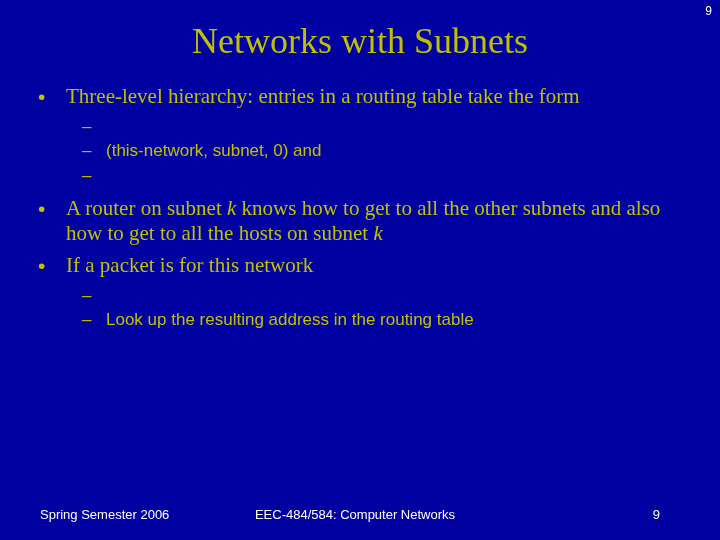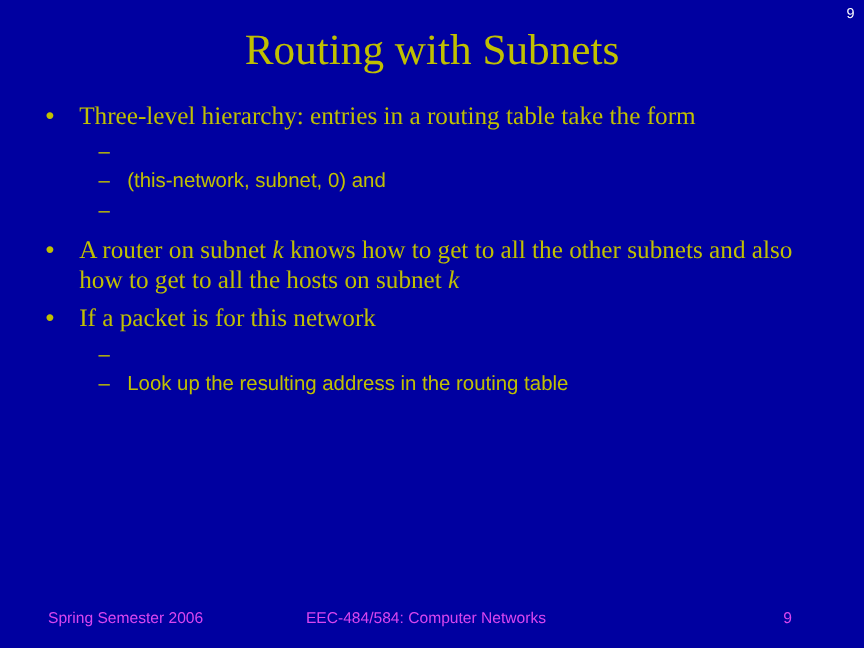--- a/index.html
+++ b/index.html
@@ -58,36 +58,36 @@
   }
   .sub-text { flex: 1; }
   .spacer-sm { height: 6px; }
   .italic { font-style: italic; }
   .footer {
     position: absolute;
     bottom: 18px;
     left: 0;
     width: 100%;
     display: flex;
-    color: #d946ef;
+    color: #ffffff;
     font-size: 13px;
     padding: 0 40px;
   }
   .footer-left { flex: 1; text-align: left; }
   .footer-center { flex: 1; text-align: center; padding-left: 10px; }
   .footer-right { flex: 1; text-align: right; padding-right: 20px; }
 </style>
 </head>
 <body>
 
 <div class="slide">
 
   <div class="page-num-top">9</div>
 
-  <h1 class="title">Routing with Subnets</h1>
+  <h1 class="title">Networks with Subnets</h1>
 
   <div class="body">
 
     <div class="bullet-row">
       <div class="bullet-dot">•</div>
       <div class="bullet-text">Three-level hierarchy: entries in a routing table take the form</div>
     </div>
     <div class="sub-row">
       <div class="sub-dash">–</div>
     </div>

